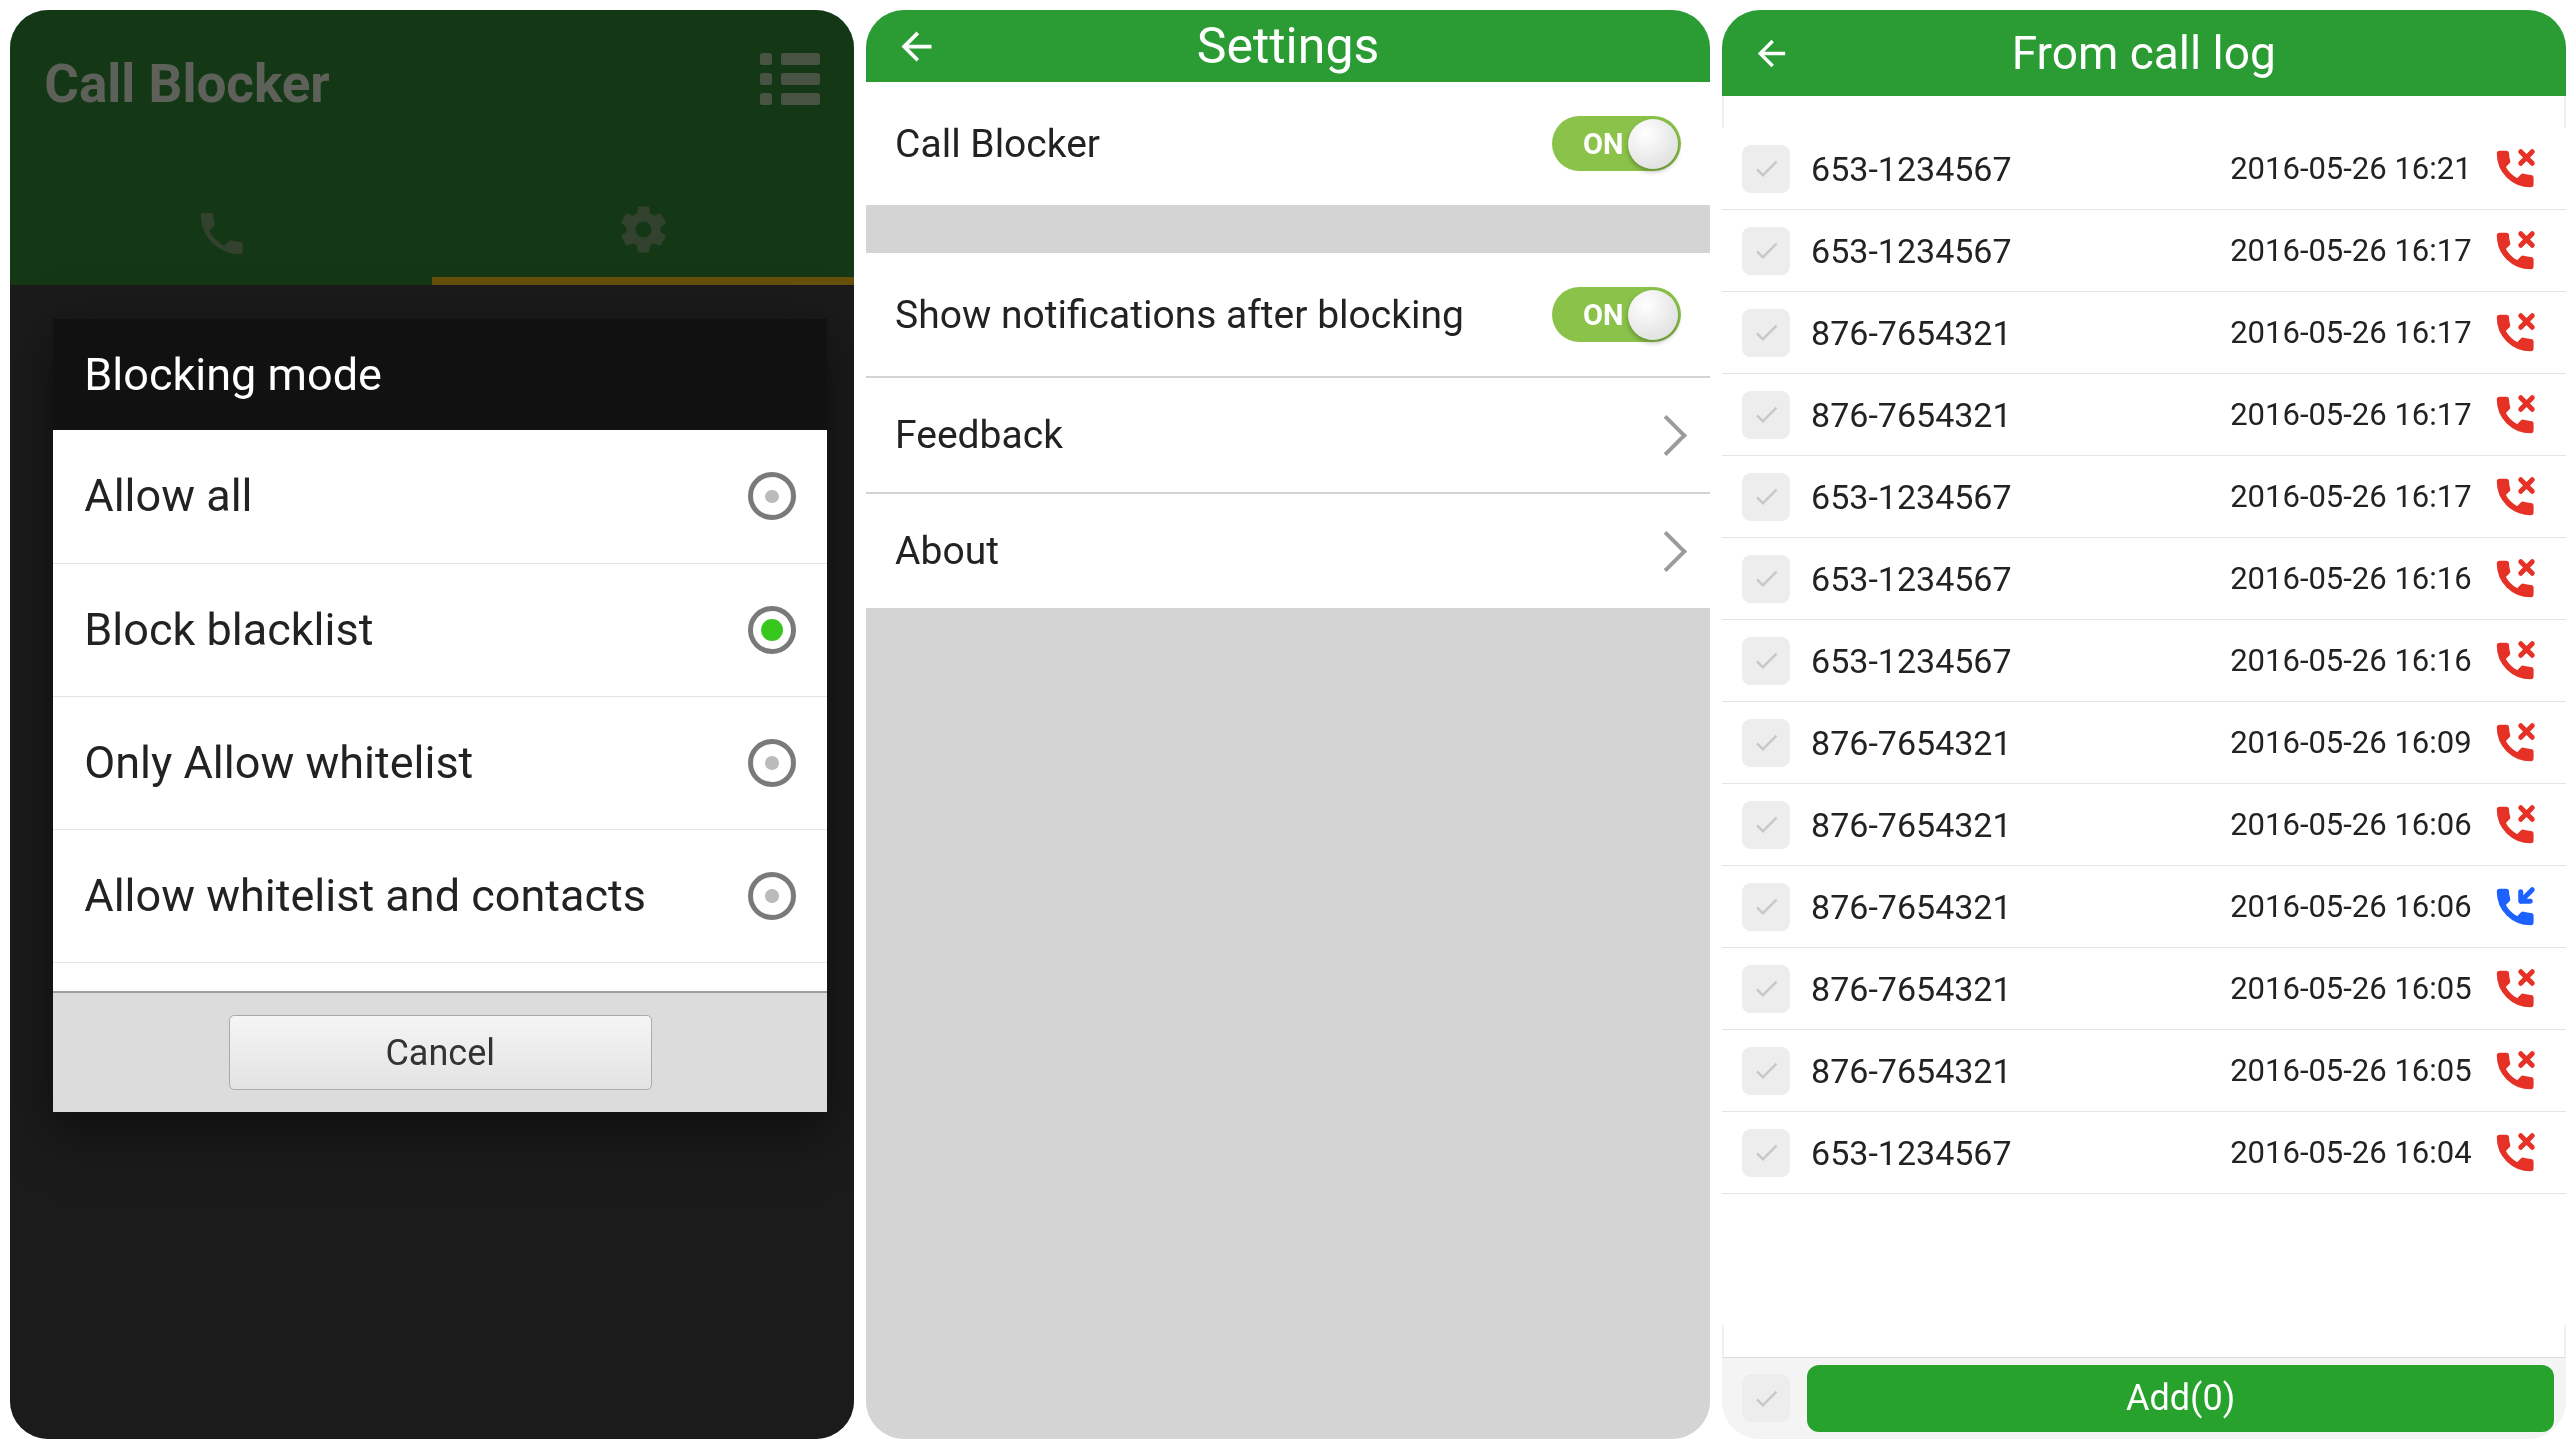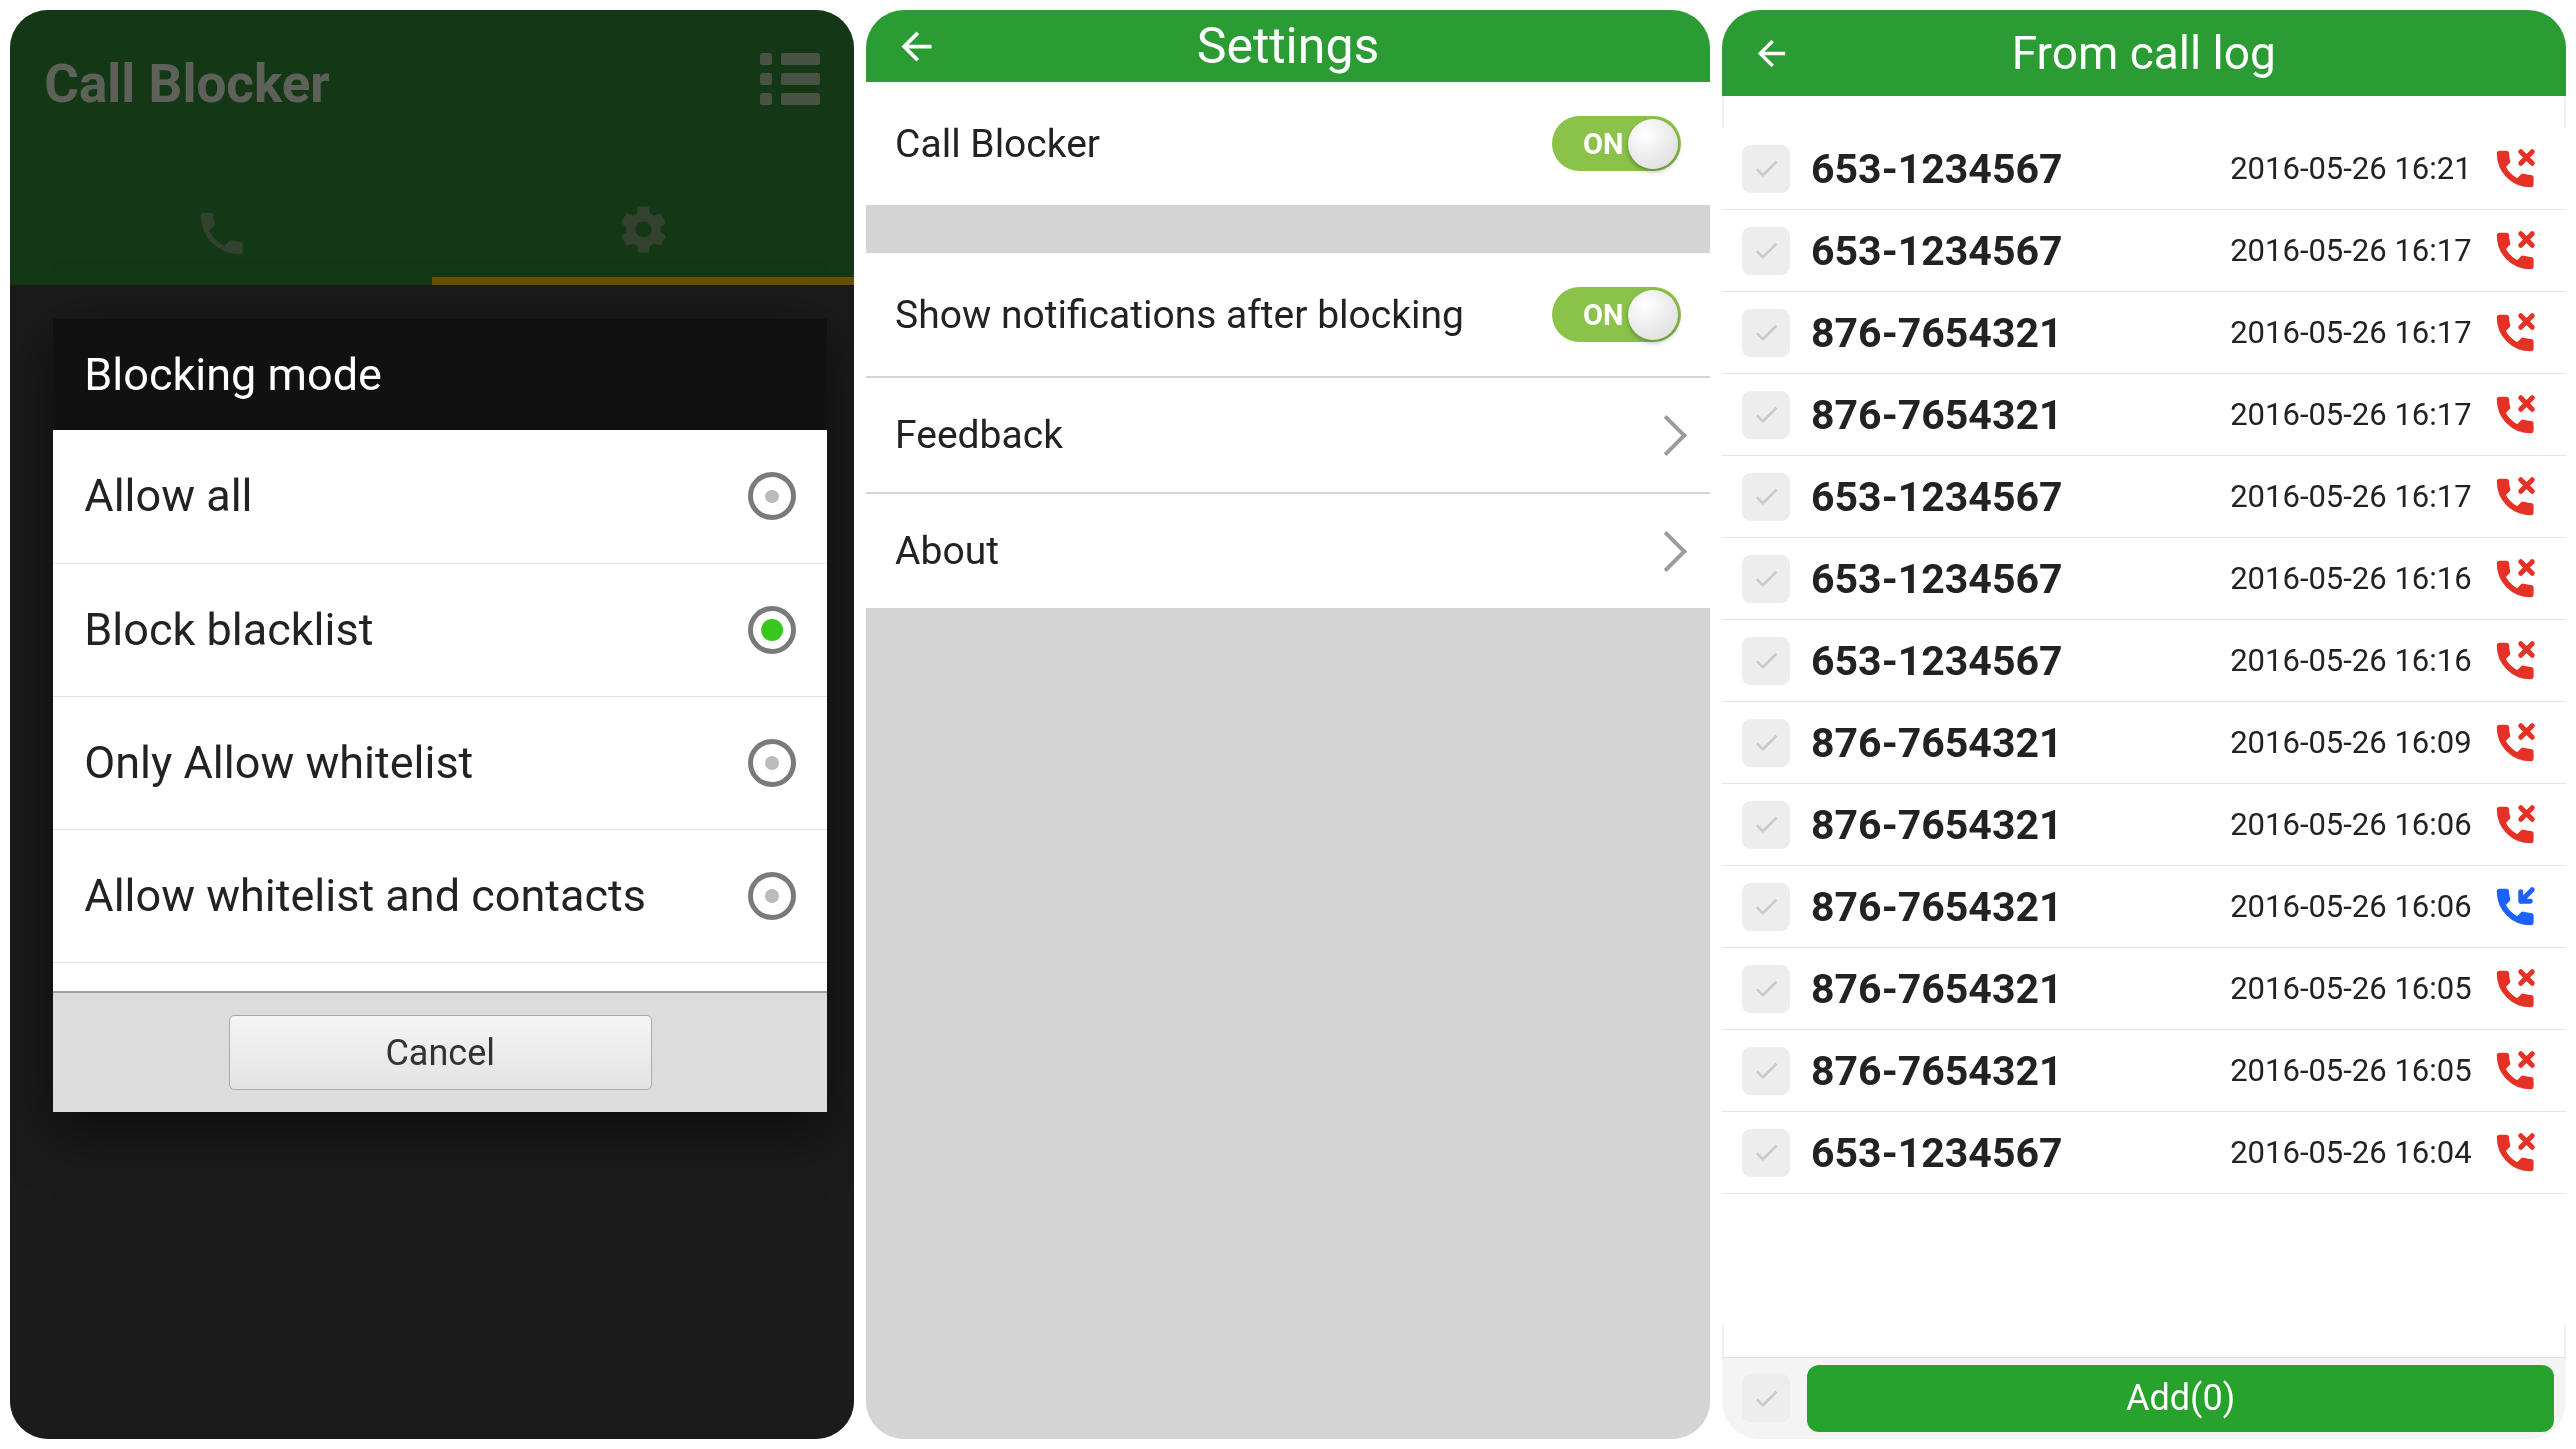--- a/index.html
+++ b/index.html
@@ -175,21 +175,21 @@
     gap: 20.6px;
   }
   .chk {
     width:48px; height:48px;
     background:#ededed;
     border-radius:8.6px;
     display:flex; align-items:center; justify-content:center;
     flex:0 0 auto;
   }
   .chk svg { width:29px; height:29px; }
-  .log-number { font-size:41px; color:#222; flex:0 0 auto; min-width:258px;font-weight:bold;}
+  .log-number { font-size:34px; color:#222; flex:0 0 auto; min-width:258px;}
   .log-spacer { flex:1; }
   .log-time { font-size:31px; color:#222; }
   .call-icon { width:46px; height:46px; flex:0 0 auto; }
   .log-footer {
     height:82px;
     display:flex; align-items:center;
     background:#f4f4f4;
     border-top:1.7px solid #ddd;
   }
   .log-footer .chk { margin-left:20.6px; }

